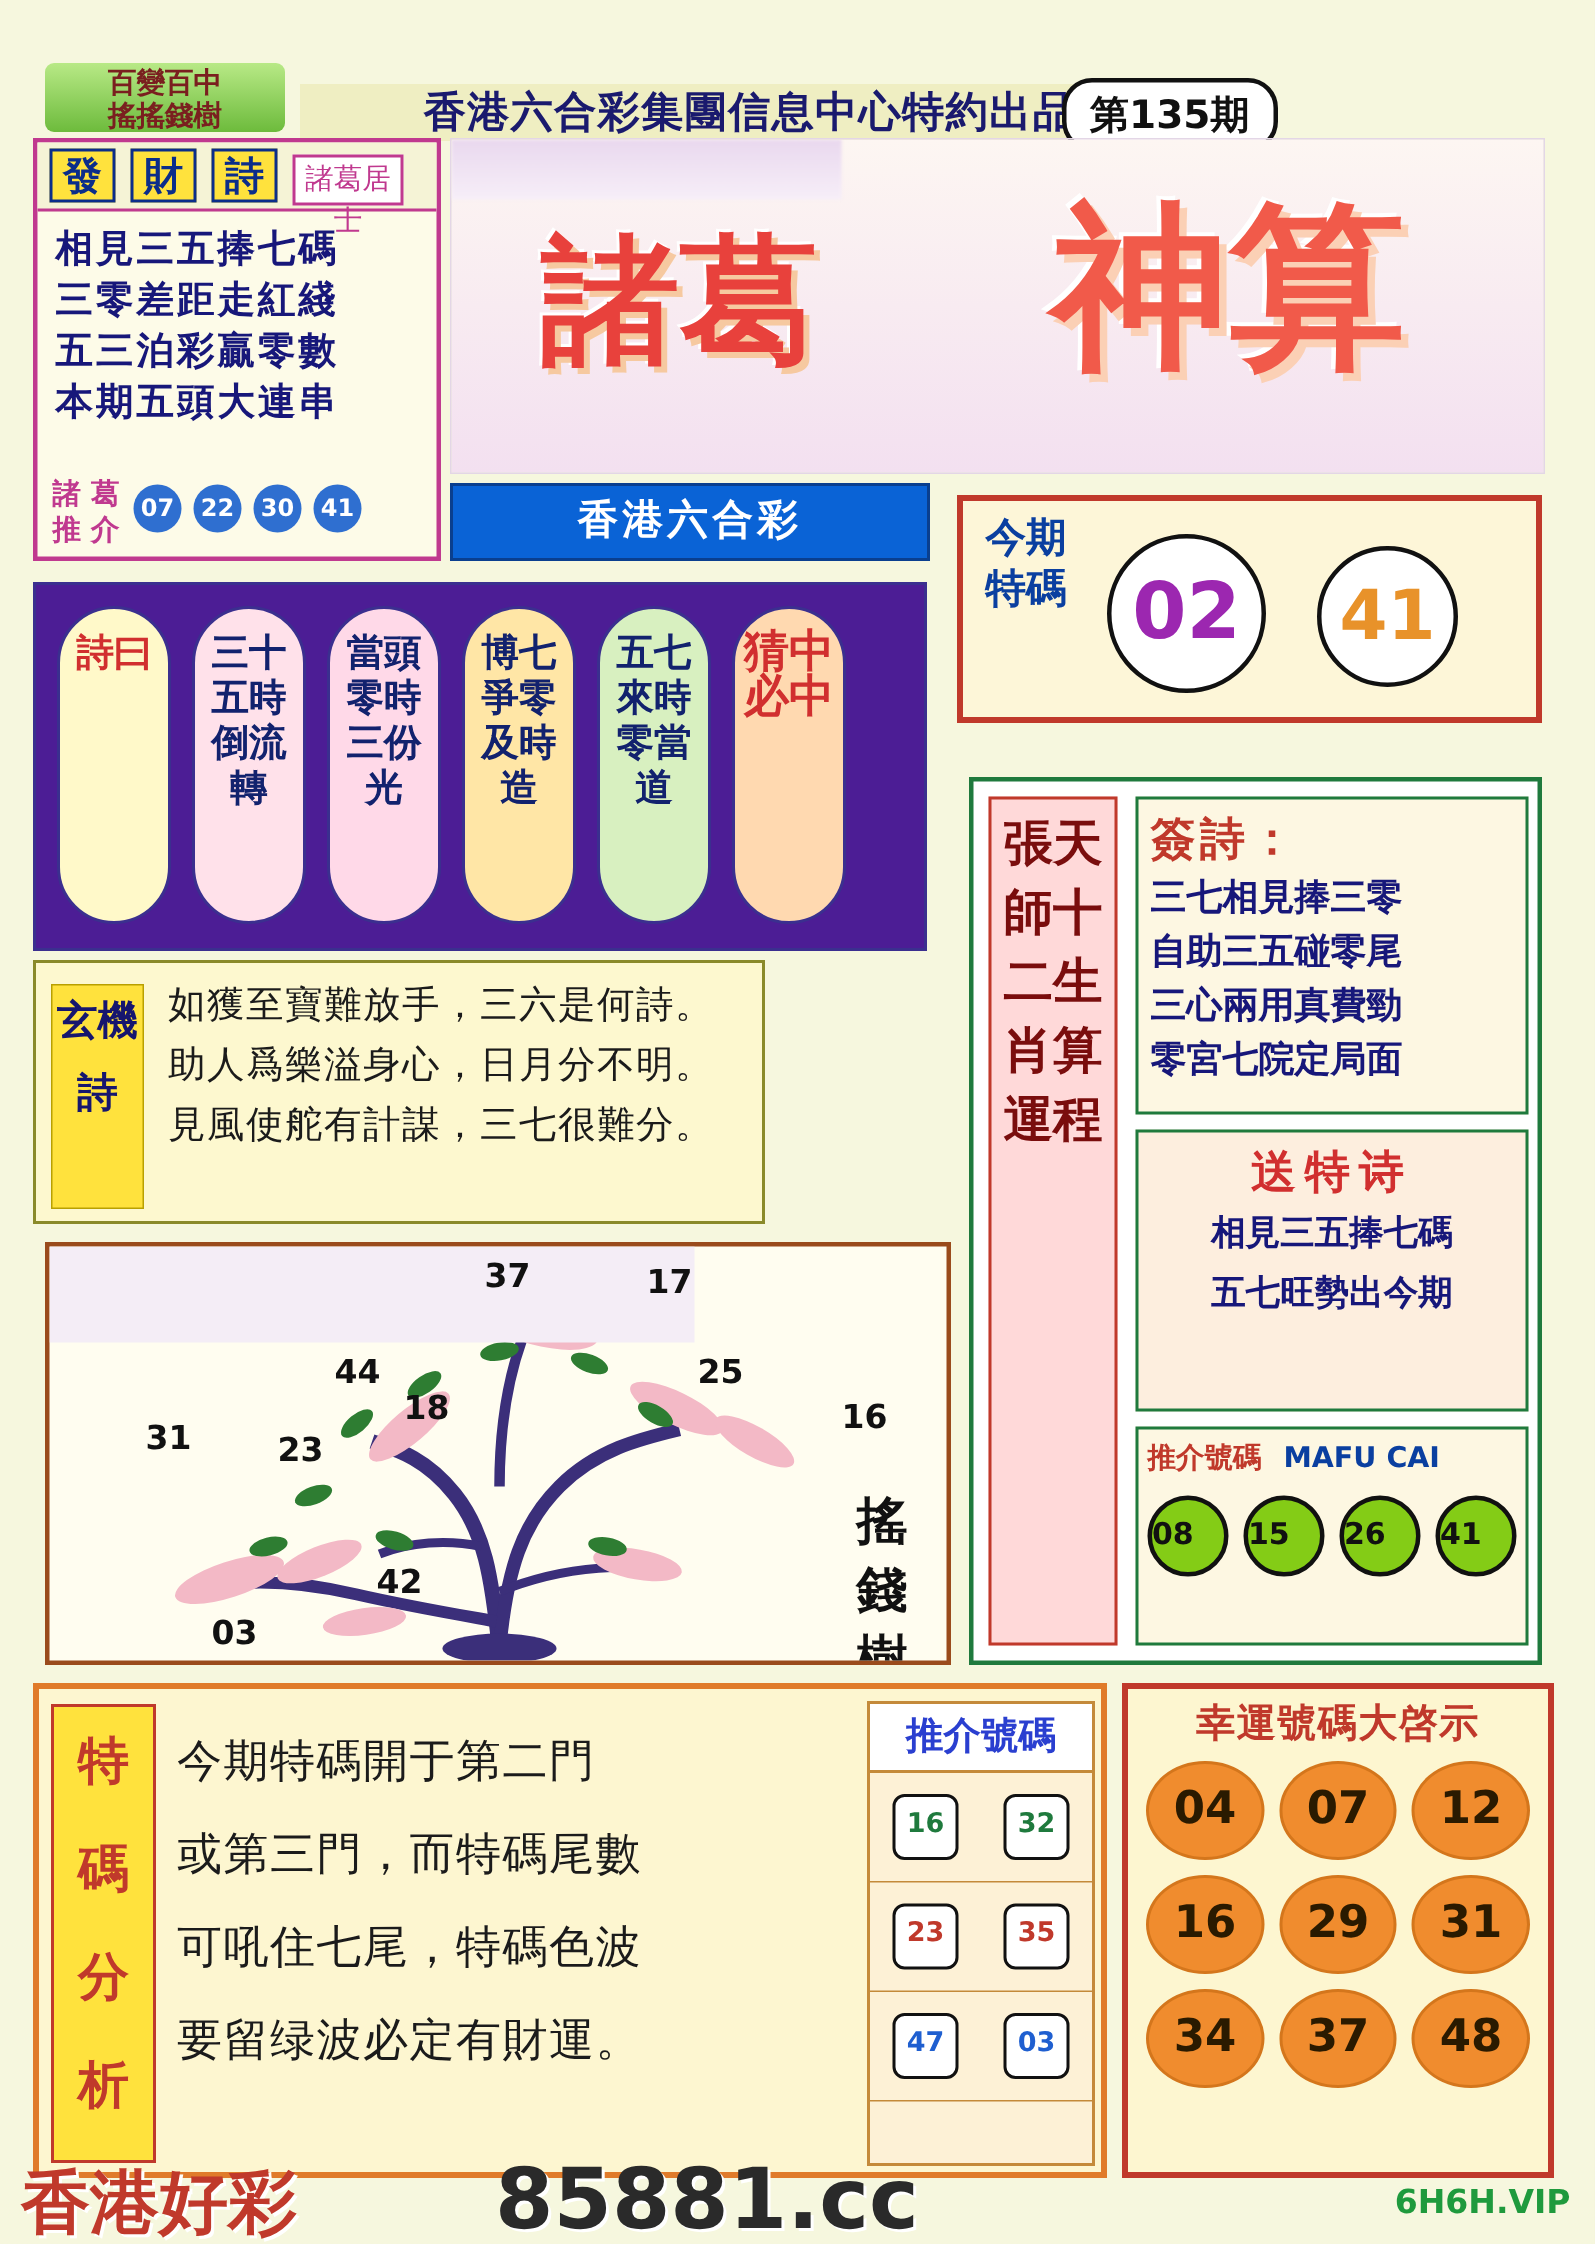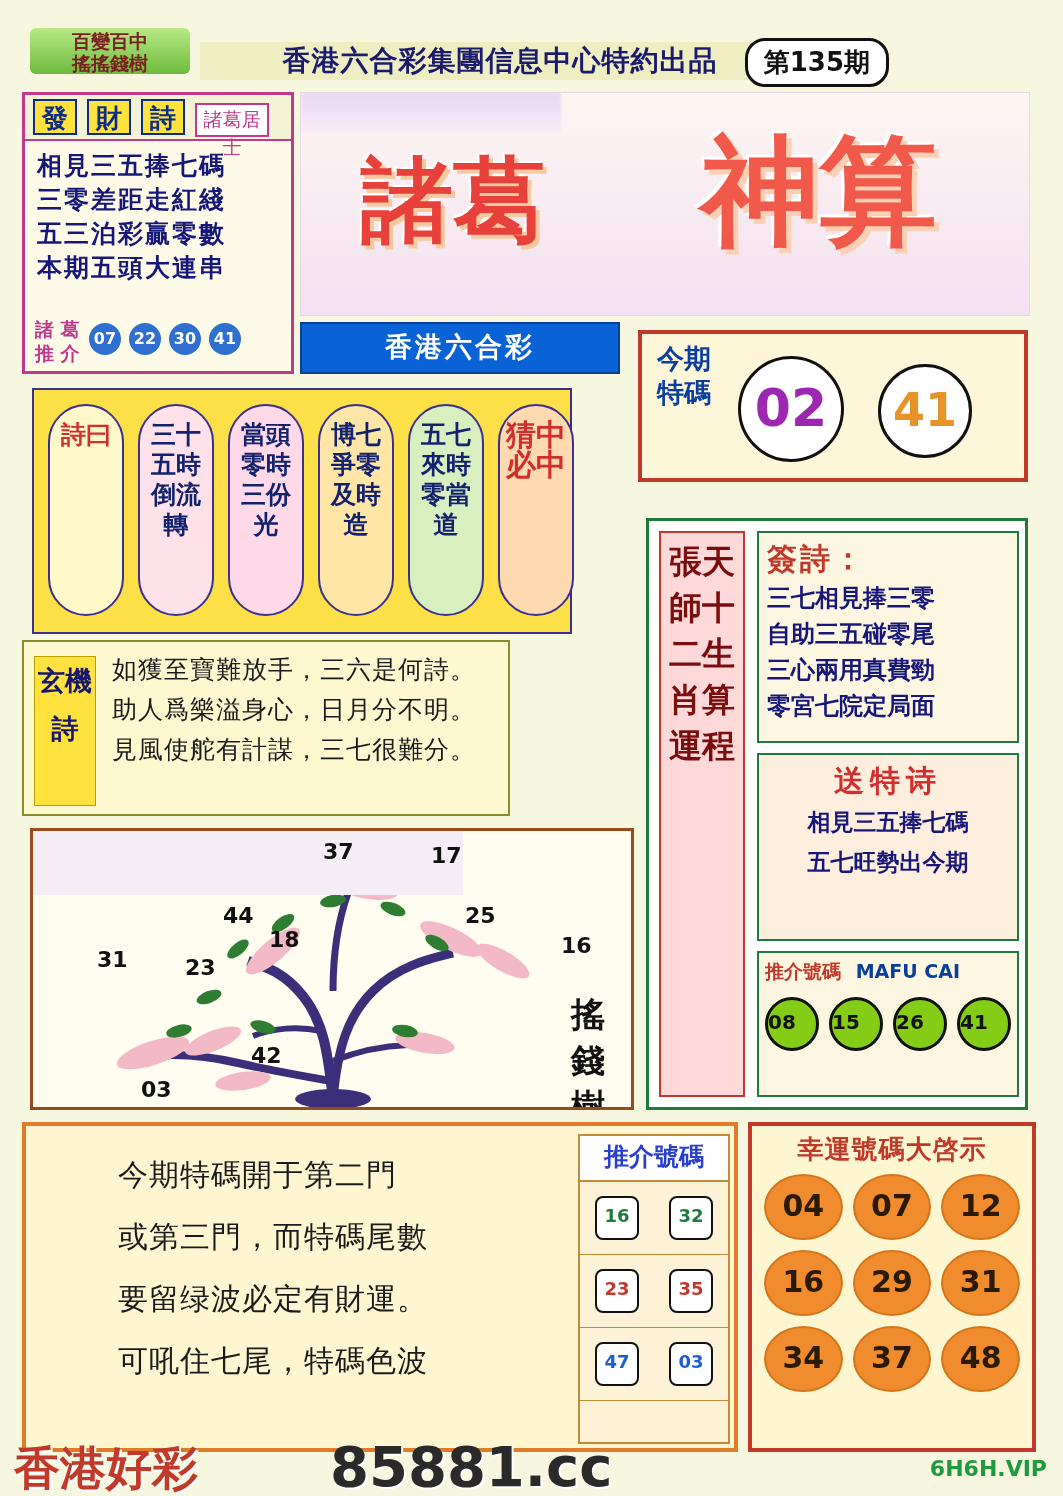--- a/index.html
+++ b/index.html
@@ -5,21 +5,21 @@
   html,body{margin:0;padding:0;}
   body{
     width:1063px;height:1496px;
     background:#f3f5d8;
     font-family:"DejaVu Sans","Liberation Sans",sans-serif;
     position:relative;overflow:hidden;
   }
   .page{position:absolute;inset:0;background:#f6f7de;}
 
   
-  .header{position:absolute;left:0;top:2px;width:900px;height:88px;padding-left:37px;}
+  .header{position:absolute;left:0;top:16px;width:900px;height:88px;}
   .logo{position:absolute;left:30px;top:26px;width:160px;height:46px;
         background:linear-gradient(#b8e986,#6dbb3c);border-radius:6px;
         color:#7a1f1f;font-weight:bold;font-size:19px;line-height:22px;
         text-align:center;padding-top:2px;box-sizing:border-box;}
   .logo span{display:block;}
   .hdr-title{position:absolute;left:200px;top:40px;width:600px;text-align:center;
         font-size:28px;font-weight:bold;color:#1a1a6e;letter-spacing:1px;
         background:#efeec2;}
   .issue{position:absolute;right:48px;top:36px;background:#fff;border:3px solid #111;
         border-radius:20px;padding:4px 16px;font-size:26px;font-weight:bold;color:#111;}
@@ -68,22 +68,22 @@
         border:4px solid #c0392b;background:#fdf6d8;box-sizing:border-box;}
   .special .lab{position:absolute;left:12px;top:8px;width:60px;color:#0a3fa0;
         font-size:27px;font-weight:bold;line-height:34px;text-align:center;}
   .special .ball{position:absolute;top:22px;width:100px;height:100px;border-radius:50%;
         border:3px solid #111;background:#fff;text-align:center;line-height:98px;
         font-size:52px;font-weight:bold;}
   .special .b1{left:96px;color:#9c27b0;}
   .special .b2{left:236px;color:#e8922a;width:88px;height:88px;line-height:86px;top:30px;font-size:46px;}
 
   
-  .caps{position:absolute;left:32px;top:388px;width:540px;height:246px;
-        border:2px solid #3b2f8f;background:#fde047;box-sizing:border-box;padding:8px;}
+  .caps{position:absolute;left:22px;top:388px;width:596px;height:246px;
+        border:2px solid #3b2f8f;background:#4c1d95;box-sizing:border-box;padding:8px;}
   .cap{position:absolute;top:14px;width:76px;height:212px;border-radius:38px;
         border:2px solid #3b2f8f;text-align:center;box-sizing:border-box;
         padding-top:14px;font-size:25px;font-weight:bold;line-height:30px;}
   .cap0{left:14px;background:#fff9c9;color:#d12f2f;}
   .cap1{left:104px;background:#ffe1ea;color:#12226e;}
   .cap2{left:194px;background:#ffd9e8;color:#12226e;}
   .cap3{left:284px;background:#ffe6a6;color:#12226e;}
   .cap4{left:374px;background:#d8f0c0;color:#12226e;}
   .cap5{left:464px;background:#ffd9b0;color:#d12f2f;font-size:30px;}
 
@@ -308,25 +308,26 @@
       <div class="balls">
         <span>08</span>
         <span>15</span>
         <span>26</span>
         <span>41</span>
       </div>
     </div>
   </div>
 
   <div class="analysis">
+    <div class="vtag">特碼分析</div>
     <div class="txt">
       <div>今期特碼開于第二門</div>
       <div>或第三門，而特碼尾數</div>
+      <div>可吼住七尾，特碼色波</div>
       <div>要留绿波必定有財運。</div>
-      <div>可吼住七尾，特碼色波</div>
     </div>
     <div class="rbox">
       <div class="h">推介號碼</div>
       <div class="row g">
         <span>16</span>
         <span>32</span>
       </div>
       <div class="row r">
         <span>23</span>
         <span>35</span>

